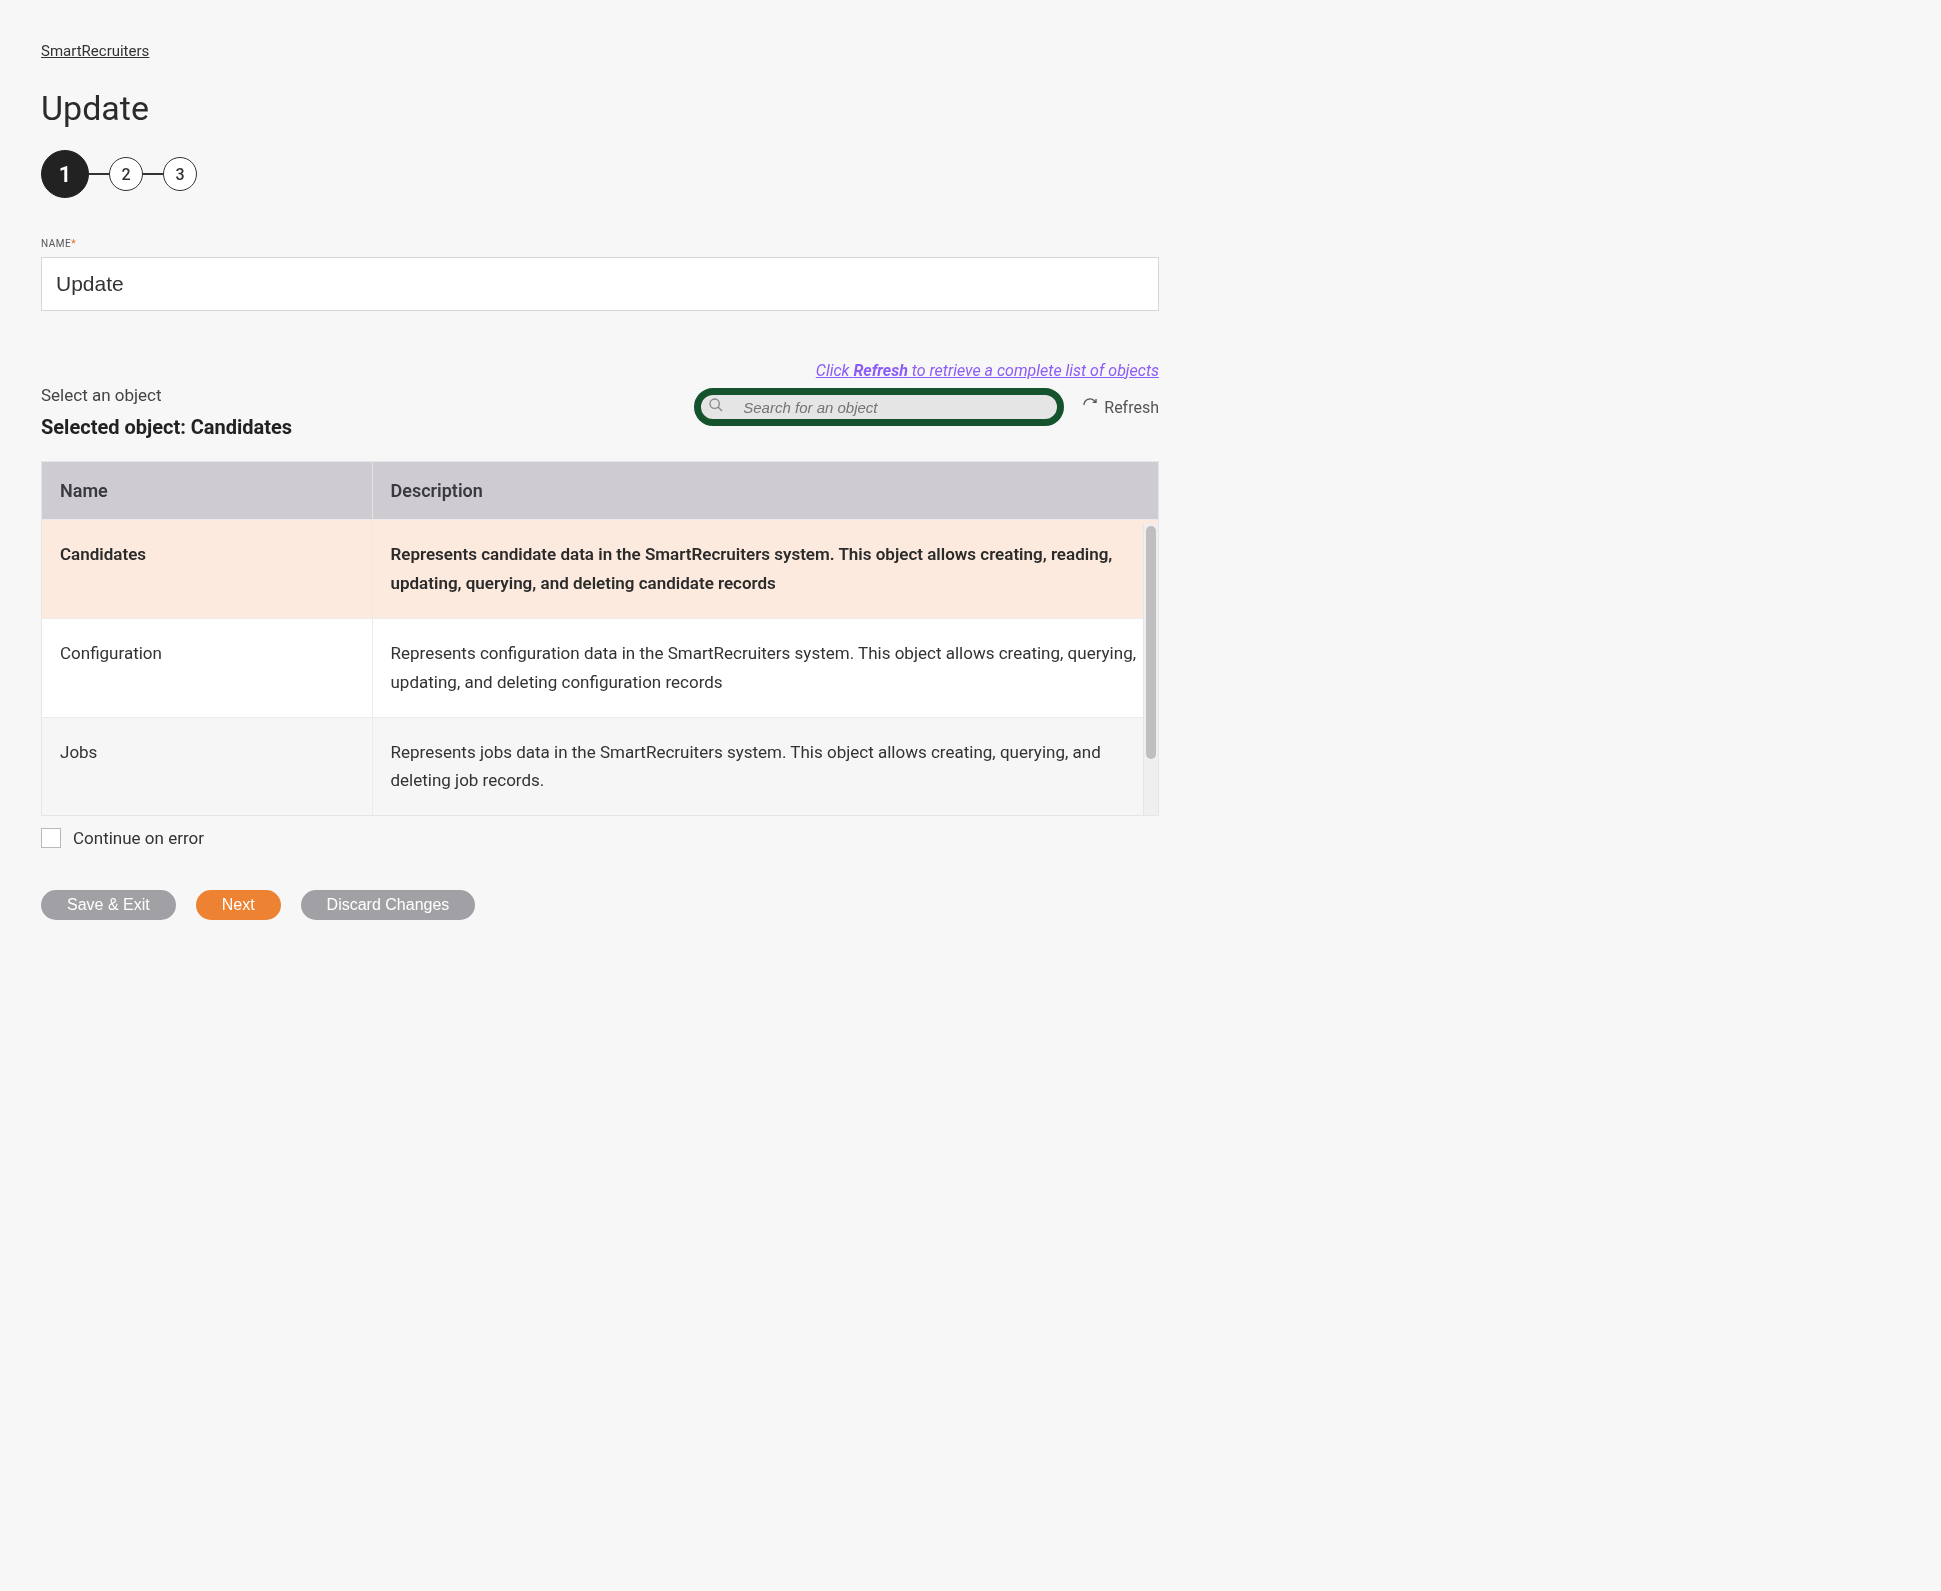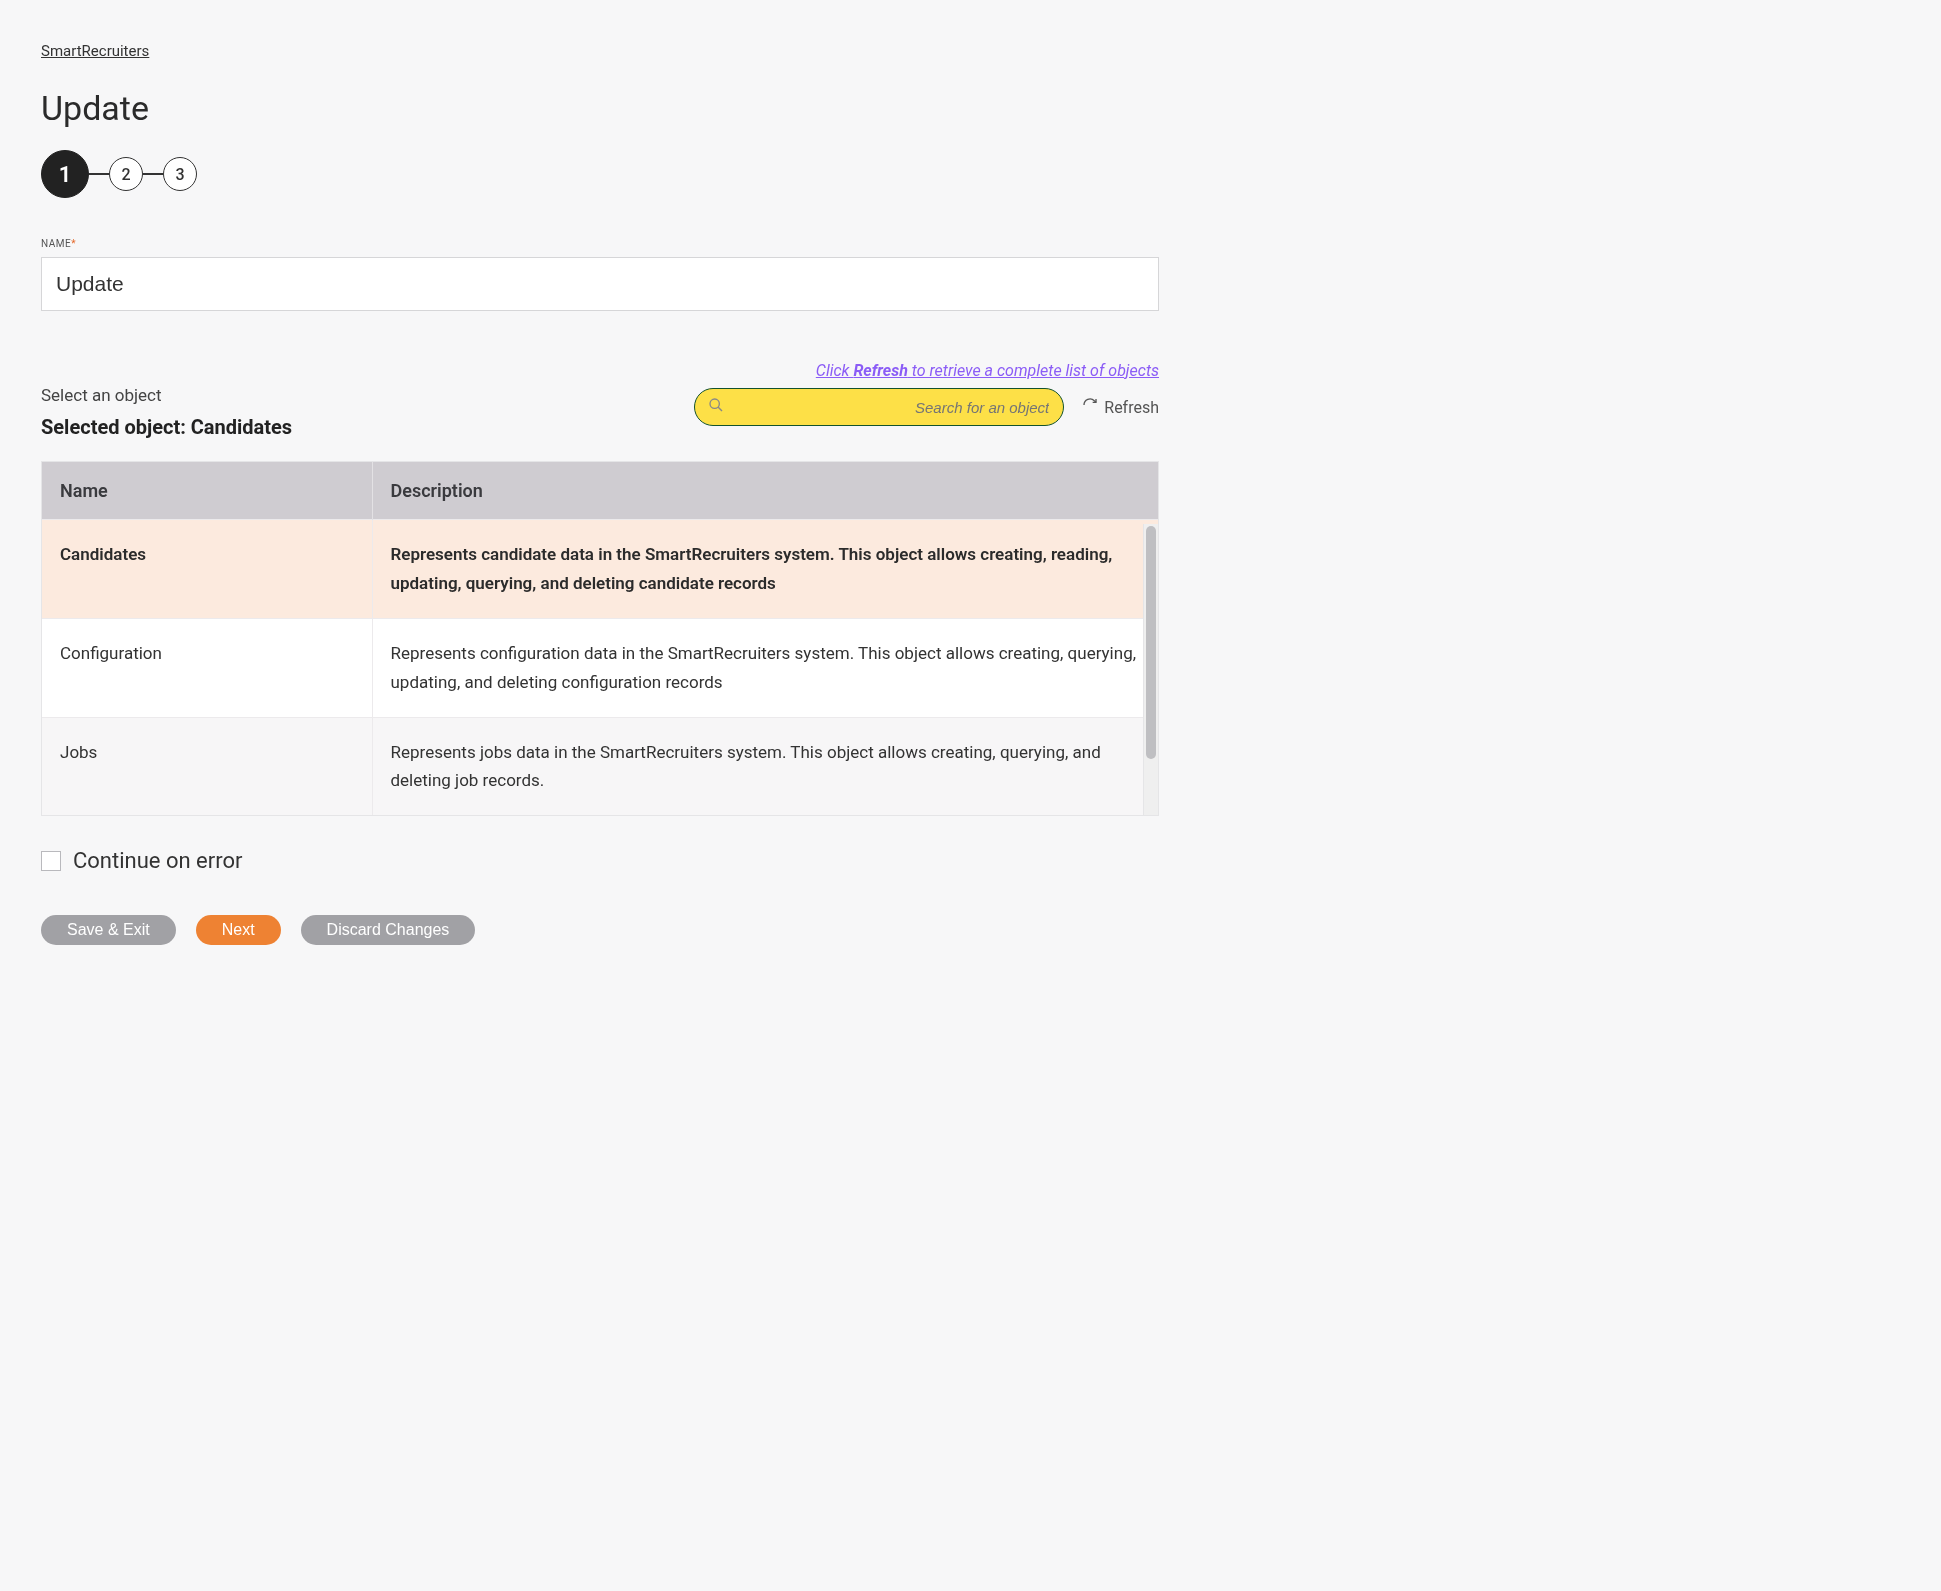--- a/index.html
+++ b/index.html
@@ -86,28 +86,27 @@
   .hint b { font-weight: 700; font-style: italic; }
   .search-row { display: flex; align-items: center; gap: 18px; }
   .search-wrap {
     position: relative;
     width: 370px;
   }
   .search-input {
     width: 100%;
     height: 38px;
     border-radius: 20px;
-    border: 1px solid #14532d;
-    background: #fde047;
+    border: 7px solid #14532d;
+    background: #e5e5e5;
     padding: 0 14px 0 42px;
     font-size: 15px;
     font-style: italic;
     color: #666;
     outline: none;
-    text-align: right;
   }
   .search-icon {
     position: absolute; left: 14px; top: 50%; transform: translateY(-50%);
     color: #888;
   }
   .refresh {
     display: inline-flex; align-items: center; gap: 6px;
     color: #555; font-size: 16px; cursor: pointer;
   }
   .table-wrap {
@@ -153,22 +152,22 @@
   }
   .scroll-thumb {
     position: absolute;
     left: 2px; right: 2px; top: 2px;
     height: 80%;
     background: #bfbfc2;
     border-radius: 6px;
   }
   .checkbox-row {
     display: flex; align-items: center; gap: 12px;
-    margin-top: 32px;
-    font-size: 22px;
+    margin-top: 12px;
+    font-size: 17px;
     color: #333;
   }
   .checkbox {
     width: 20px; height: 20px;
     border: 1.5px solid #b9b9bd;
     background: #fff;
     cursor: pointer;
   }
   .button-row {
     display: flex; gap: 20px; margin-top: 42px;

